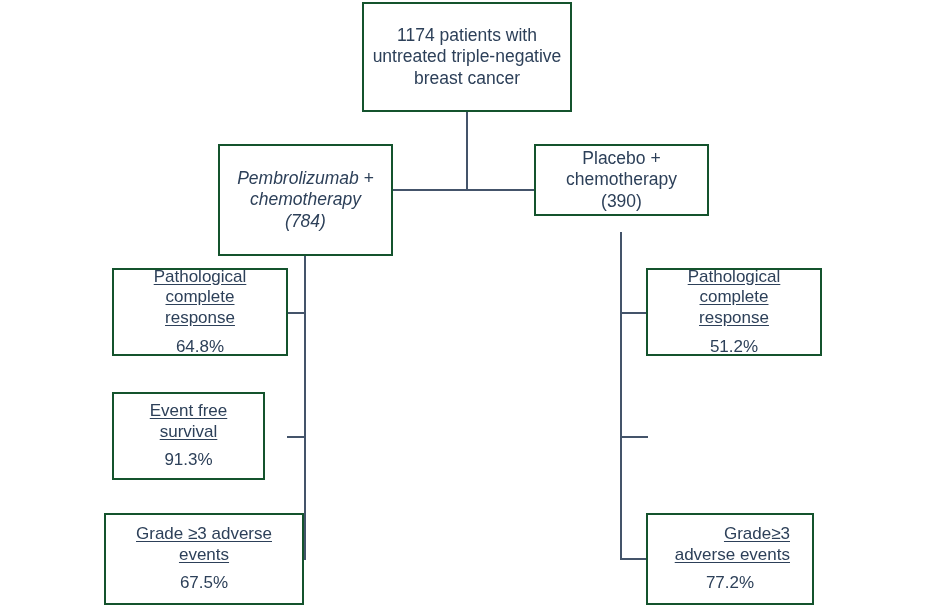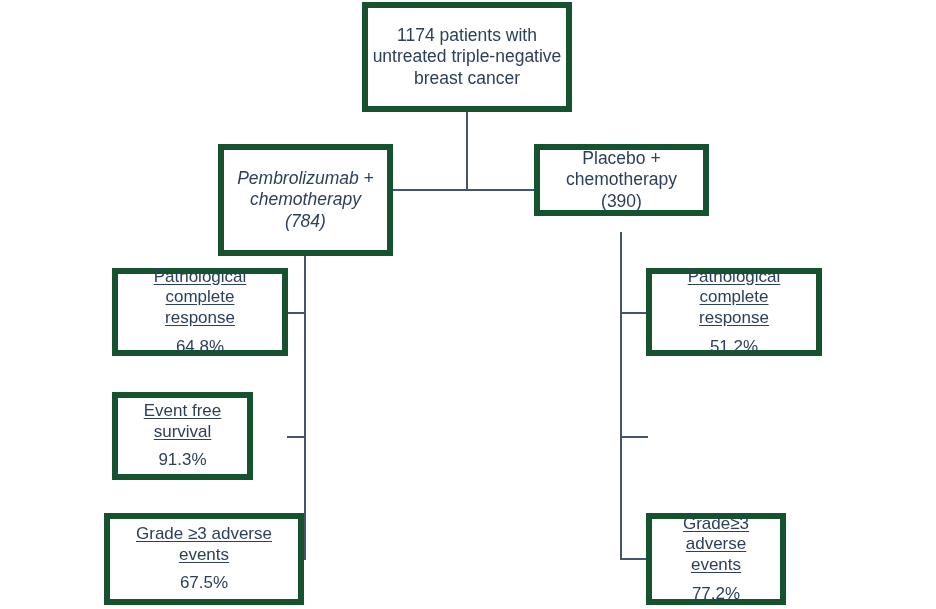--- a/index.html
+++ b/index.html
@@ -11,21 +11,21 @@
     position: relative;
     width: 936px;
     height: 609px;
     background: #ffffff;
     font-family: "Liberation Sans", sans-serif;
     overflow: hidden;
   }
   .box {
     position: absolute;
     box-sizing: border-box;
-    border: 6px solid #14532d;
+    border: 2px solid #14532d;
     background: #ffffff;
     color: #2d4059;
     display: flex;
     flex-direction: column;
     align-items: center;
     justify-content: center;
     text-align: center;
     line-height: 1.22;
     z-index: 3;
   }
@@ -94,34 +94,34 @@
     <span class="title">Placebo +
 chemotherapy
 (390)</span>
   </div>
 
   <div class="box box-outcome" style="left:112px; top:268px; width:176px; height:88px;">
     <span class="title underlined">Pathological complete response</span>
     <span class="value">64.8%</span>
   </div>
 
-  <div class="box box-outcome" style="left:112px; top:392px; width:141px; height:88px;">
+  <div class="box box-outcome" style="left:112px; top:392px; width:153px; height:88px;">
     <span class="title underlined">Event free survival</span>
     <span class="value">91.3%</span>
   </div>
 
   <div class="box box-outcome" style="left:104px; top:513px; width:200px; height:92px;">
     <span class="title underlined">Grade ≥3 adverse events</span>
     <span class="value">67.5%</span>
   </div>
 
   <div class="box box-outcome" style="left:646px; top:268px; width:176px; height:88px;">
     <span class="title underlined">Pathological complete response</span>
     <span class="value">51.2%</span>
   </div>
 
 
-  <div class="box box-outcome" style="left:646px; top:513px; width:140px; height:92px;">
+  <div class="box box-outcome" style="left:646px; top:513px; width:168px; height:92px;text-align:right;">
     <span class="title underlined">Grade≥3 adverse events</span>
     <span class="value">77.2%</span>
   </div>
 
 </div>
 
 </body></html>

